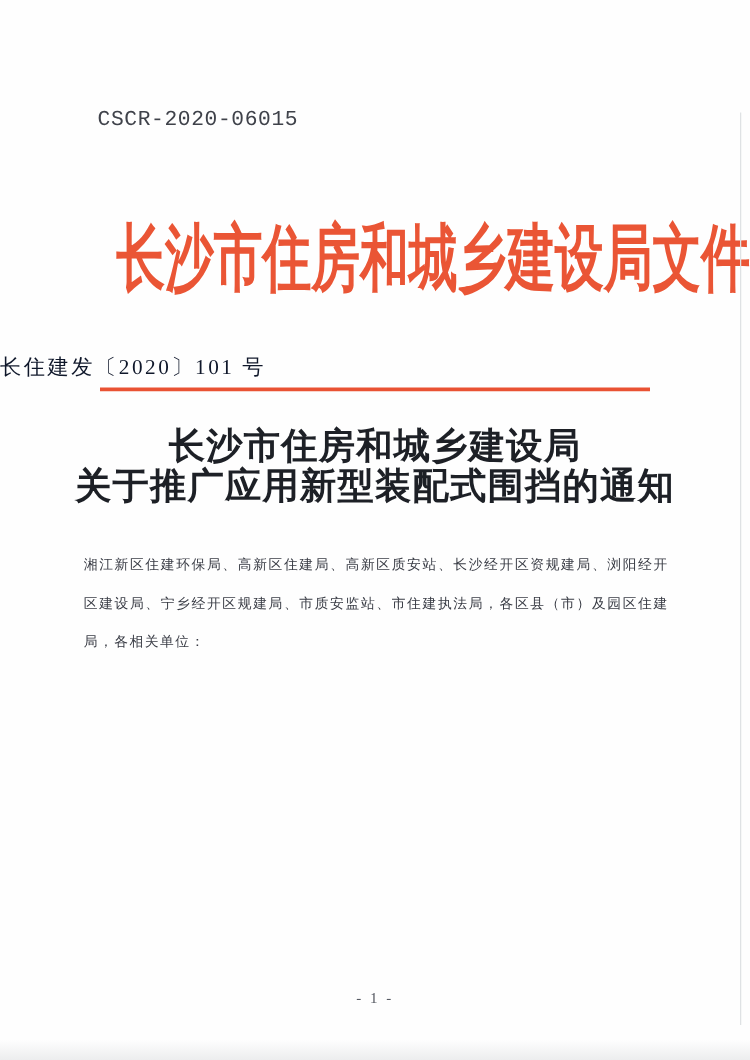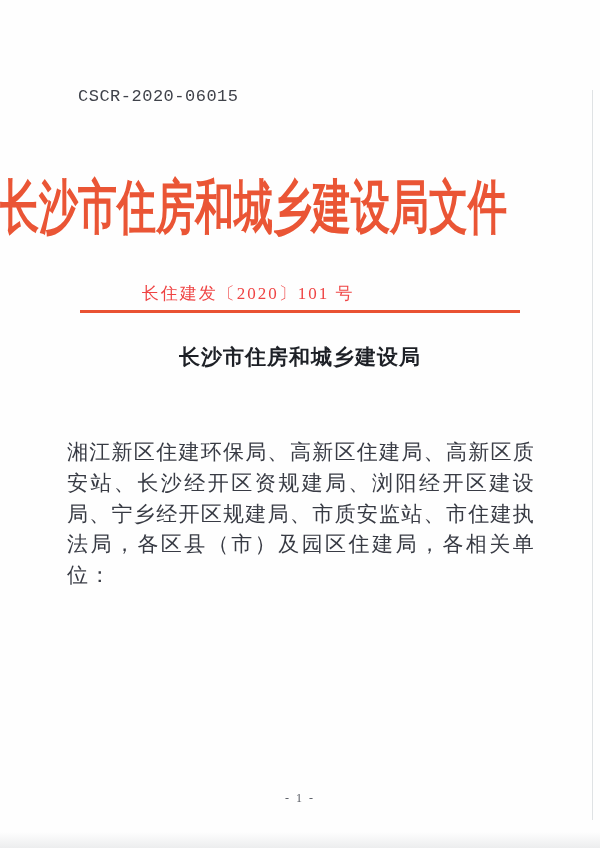--- a/index.html
+++ b/index.html
@@ -25,71 +25,71 @@
   }
 
   .red-banner-wrap {
     position: absolute;
     left: 0;
     top: 168px;
     width: 600px;
     height: 78px;
     display: flex;
     align-items: center;
-    justify-content: flex-start;
+    justify-content: flex-end;
   }
   .red-banner {
     font-size: 39px;
     font-weight: bold;
     color: #ea5535;
     white-space: nowrap;
     transform: scale(1.0, 1.5);
     transform-origin: center center;
     font-family: "Liberation Serif", serif;
   }
 
   .doc-number {
     position: absolute;
     left: 0;
     top: 282px;
     width: 496px;
-    text-align: center;
+    text-align: left;
     font-size: 17px;
     letter-spacing: 2px;
-    color: #ef4444;
+    color: #0f172a;
   }
 
   .red-rule {
     position: absolute;
     left: 80px;
     top: 310px;
     width: 440px;
     height: 3px;
     background: #e95233;
   }
 
   .doc-title {
     position: absolute;
     left: 0;
     top: 341px;
     width: 600px;
     text-align: center;
     font-weight: bold;
-    font-size: 21px;
+    font-size: 29px;
     line-height: 32px;
     letter-spacing: 1px;
     color: #1d2026;
   }
 
   .body-text {
     position: absolute;
     left: 67px;
     top: 437px;
     width: 468px;
-    font-size: 21px;
+    font-size: 11px;
     line-height: 30.8px;
     letter-spacing: 1.2px;
     color: #383b44;
     text-align: justify;
     text-justify: inter-character;
   }
   .body-text p { margin: 0; }
   .body-text p.indent { text-indent: 2em; }
 
   .page-number {
@@ -130,20 +130,21 @@
   <div class="red-banner-wrap">
     <div class="red-banner">长沙市住房和城乡建设局文件</div>
   </div>
 
   <div class="doc-number">长住建发〔2020〕101 号</div>
 
   <div class="red-rule"></div>
 
   <div class="doc-title">
     <div>长沙市住房和城乡建设局</div>
+    <div>关于推广应用新型装配式围挡的通知</div>
   </div>
 
   <div class="body-text">
     <p>湘江新区住建环保局、高新区住建局、高新区质安站、长沙经开区资规建局、浏阳经开区建设局、宁乡经开区规建局、市质安监站、市住建执法局，各区县（市）及园区住建局，各相关单位：</p>
   </div>
 
   <div class="page-number">- 1 -</div>
 
   <div class="scan-edge-right"></div>
   <div class="scan-edge-bottom"></div>

